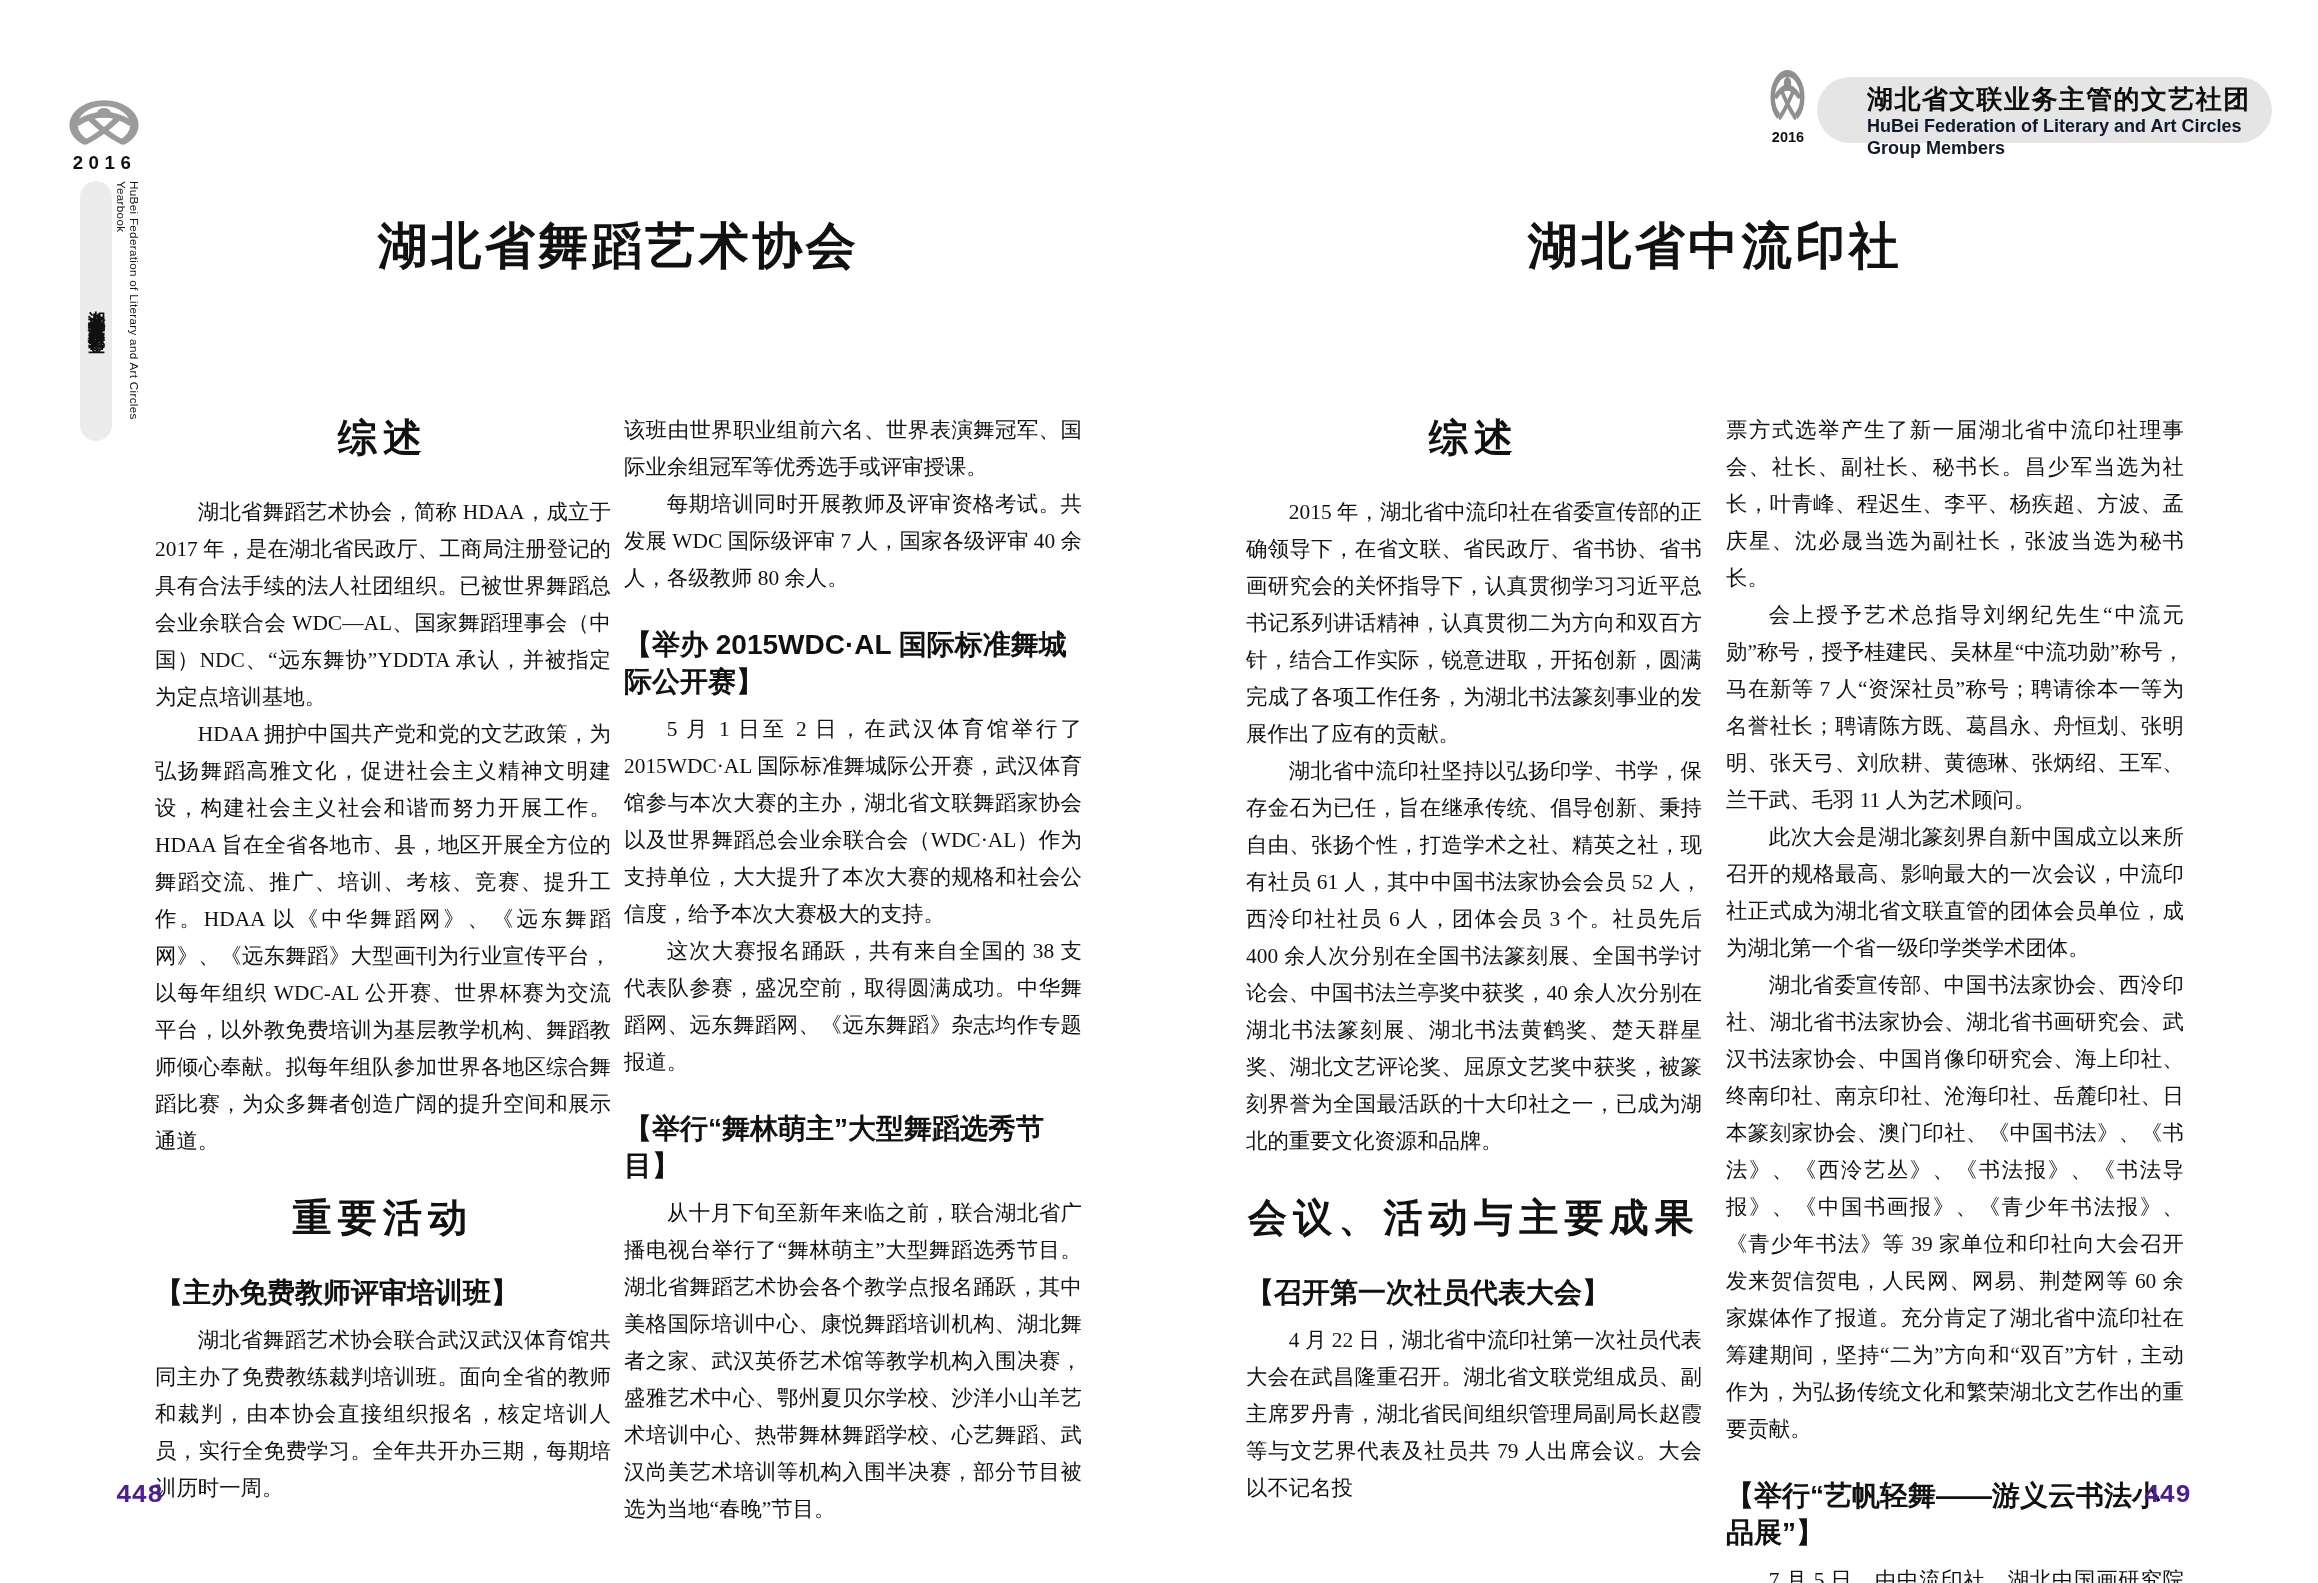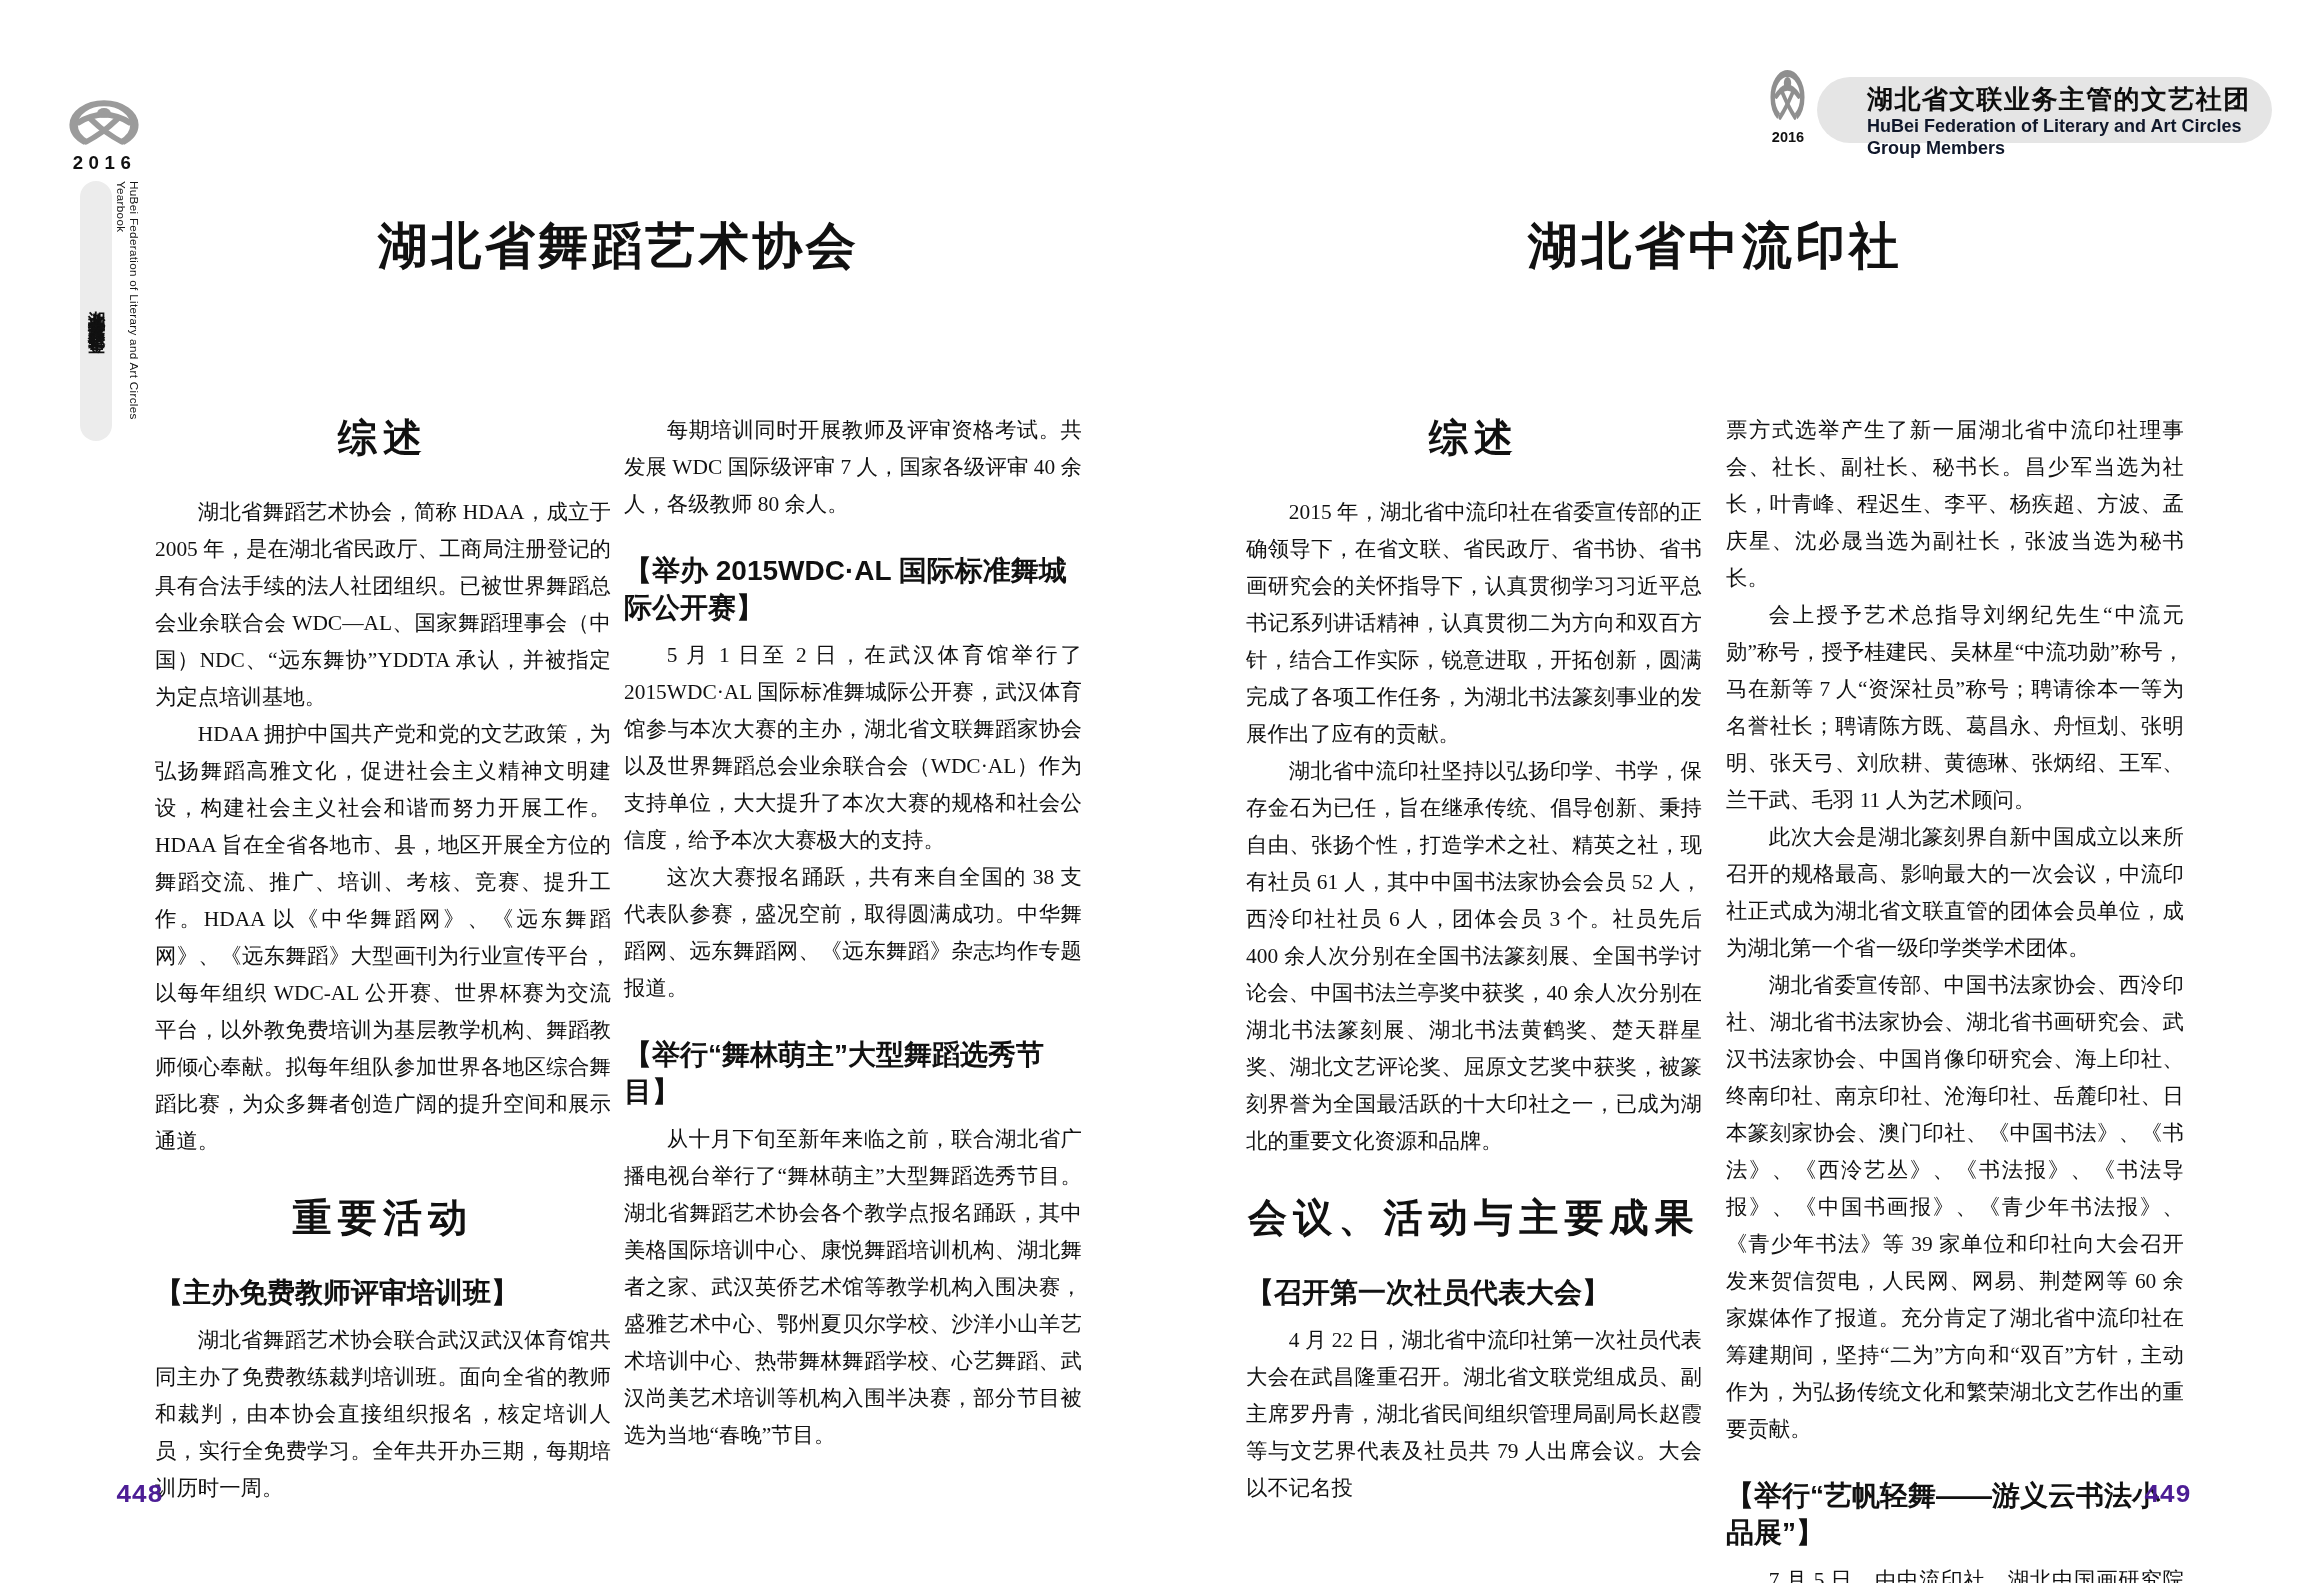--- a/index.html
+++ b/index.html
@@ -115,27 +115,28 @@
     </svg>
   </div>
   <div class="logo-right-year">2016</div>
   <div class="band"></div>
   <div class="band-cn">湖北省文联业务主管的文艺社团</div>
   <div class="band-en">HuBei Federation of Literary and Art Circles Group Members</div>
 
   <div class="page-title" id="title-left">湖北省舞蹈艺术协会</div>
   <div class="col" id="col1">
       <div class="h2">综述</div>
-      <div class="p">湖北省舞蹈艺术协会，简称 HDAA，成立于 2005 年，是在湖北省民政厅、工商局注册登记的具有合法手续的法人社团组织。已被世界舞蹈总会业余联合会 WDC—AL、国家舞蹈理事会（中国）NDC、“远东舞协”YDDTA 承认，并被指定为定点培训基地。</div>
+      <div class="p">湖北省舞蹈艺术协会，简称 HDAA，成立于 2017 年，是在湖北省民政厅、工商局注册登记的具有合法手续的法人社团组织。已被世界舞蹈总会业余联合会 WDC—AL、国家舞蹈理事会（中国）NDC、“远东舞协”YDDTA 承认，并被指定为定点培训基地。</div>
       <div class="p">HDAA 拥护中国共产党和党的文艺政策，为弘扬舞蹈高雅文化，促进社会主义精神文明建设，构建社会主义社会和谐而努力开展工作。HDAA 旨在全省各地市、县，地区开展全方位的舞蹈交流、推广、培训、考核、竞赛、提升工作。HDAA 以《中华舞蹈网》、《远东舞蹈网》、《远东舞蹈》大型画刊为行业宣传平台，以每年组织 WDC-AL 公开赛、世界杯赛为交流平台，以外教免费培训为基层教学机构、舞蹈教师倾心奉献。拟每年组队参加世界各地区综合舞蹈比赛，为众多舞者创造广阔的提升空间和展示通道。</div>
       <div class="h2">重要活动</div>
       <div class="sub">【主办免费教师评审培训班】</div>
       <div class="p">湖北省舞蹈艺术协会联合武汉武汉体育馆共同主办了免费教练裁判培训班。面向全省的教师和裁判，由本协会直接组织报名，核定培训人员，实行全免费学习。全年共开办三期，每期培训历时一周。</div>
     </div>
   <div class="col" id="col2">
+      <div class="p-cont">该班由世界职业组前六名、世界表演舞冠军、国际业余组冠军等优秀选手或评审授课。</div>
       <div class="p">每期培训同时开展教师及评审资格考试。共发展 WDC 国际级评审 7 人，国家各级评审 40 余人，各级教师 80 余人。</div>
       <div class="sub">【举办 2015WDC·AL 国际标准舞城际公开赛】</div>
       <div class="p">5 月 1 日至 2 日，在武汉体育馆举行了 2015WDC·AL 国际标准舞城际公开赛，武汉体育馆参与本次大赛的主办，湖北省文联舞蹈家协会以及世界舞蹈总会业余联合会（WDC·AL）作为支持单位，大大提升了本次大赛的规格和社会公信度，给予本次大赛极大的支持。</div>
       <div class="p">这次大赛报名踊跃，共有来自全国的 38 支代表队参赛，盛况空前，取得圆满成功。中华舞蹈网、远东舞蹈网、《远东舞蹈》杂志均作专题报道。</div>
       <div class="sub">【举行“舞林萌主”大型舞蹈选秀节目】</div>
       <div class="p">从十月下旬至新年来临之前，联合湖北省广播电视台举行了“舞林萌主”大型舞蹈选秀节目。湖北省舞蹈艺术协会各个教学点报名踊跃，其中美格国际培训中心、康悦舞蹈培训机构、湖北舞者之家、武汉英侨艺术馆等教学机构入围决赛，盛雅艺术中心、鄂州夏贝尔学校、沙洋小山羊艺术培训中心、热带舞林舞蹈学校、心艺舞蹈、武汉尚美艺术培训等机构入围半决赛，部分节目被选为当地“春晚”节目。</div>
     </div>
 
   <div class="page-title" id="title-right">湖北省中流印社</div>
   <div class="col" id="col3">

